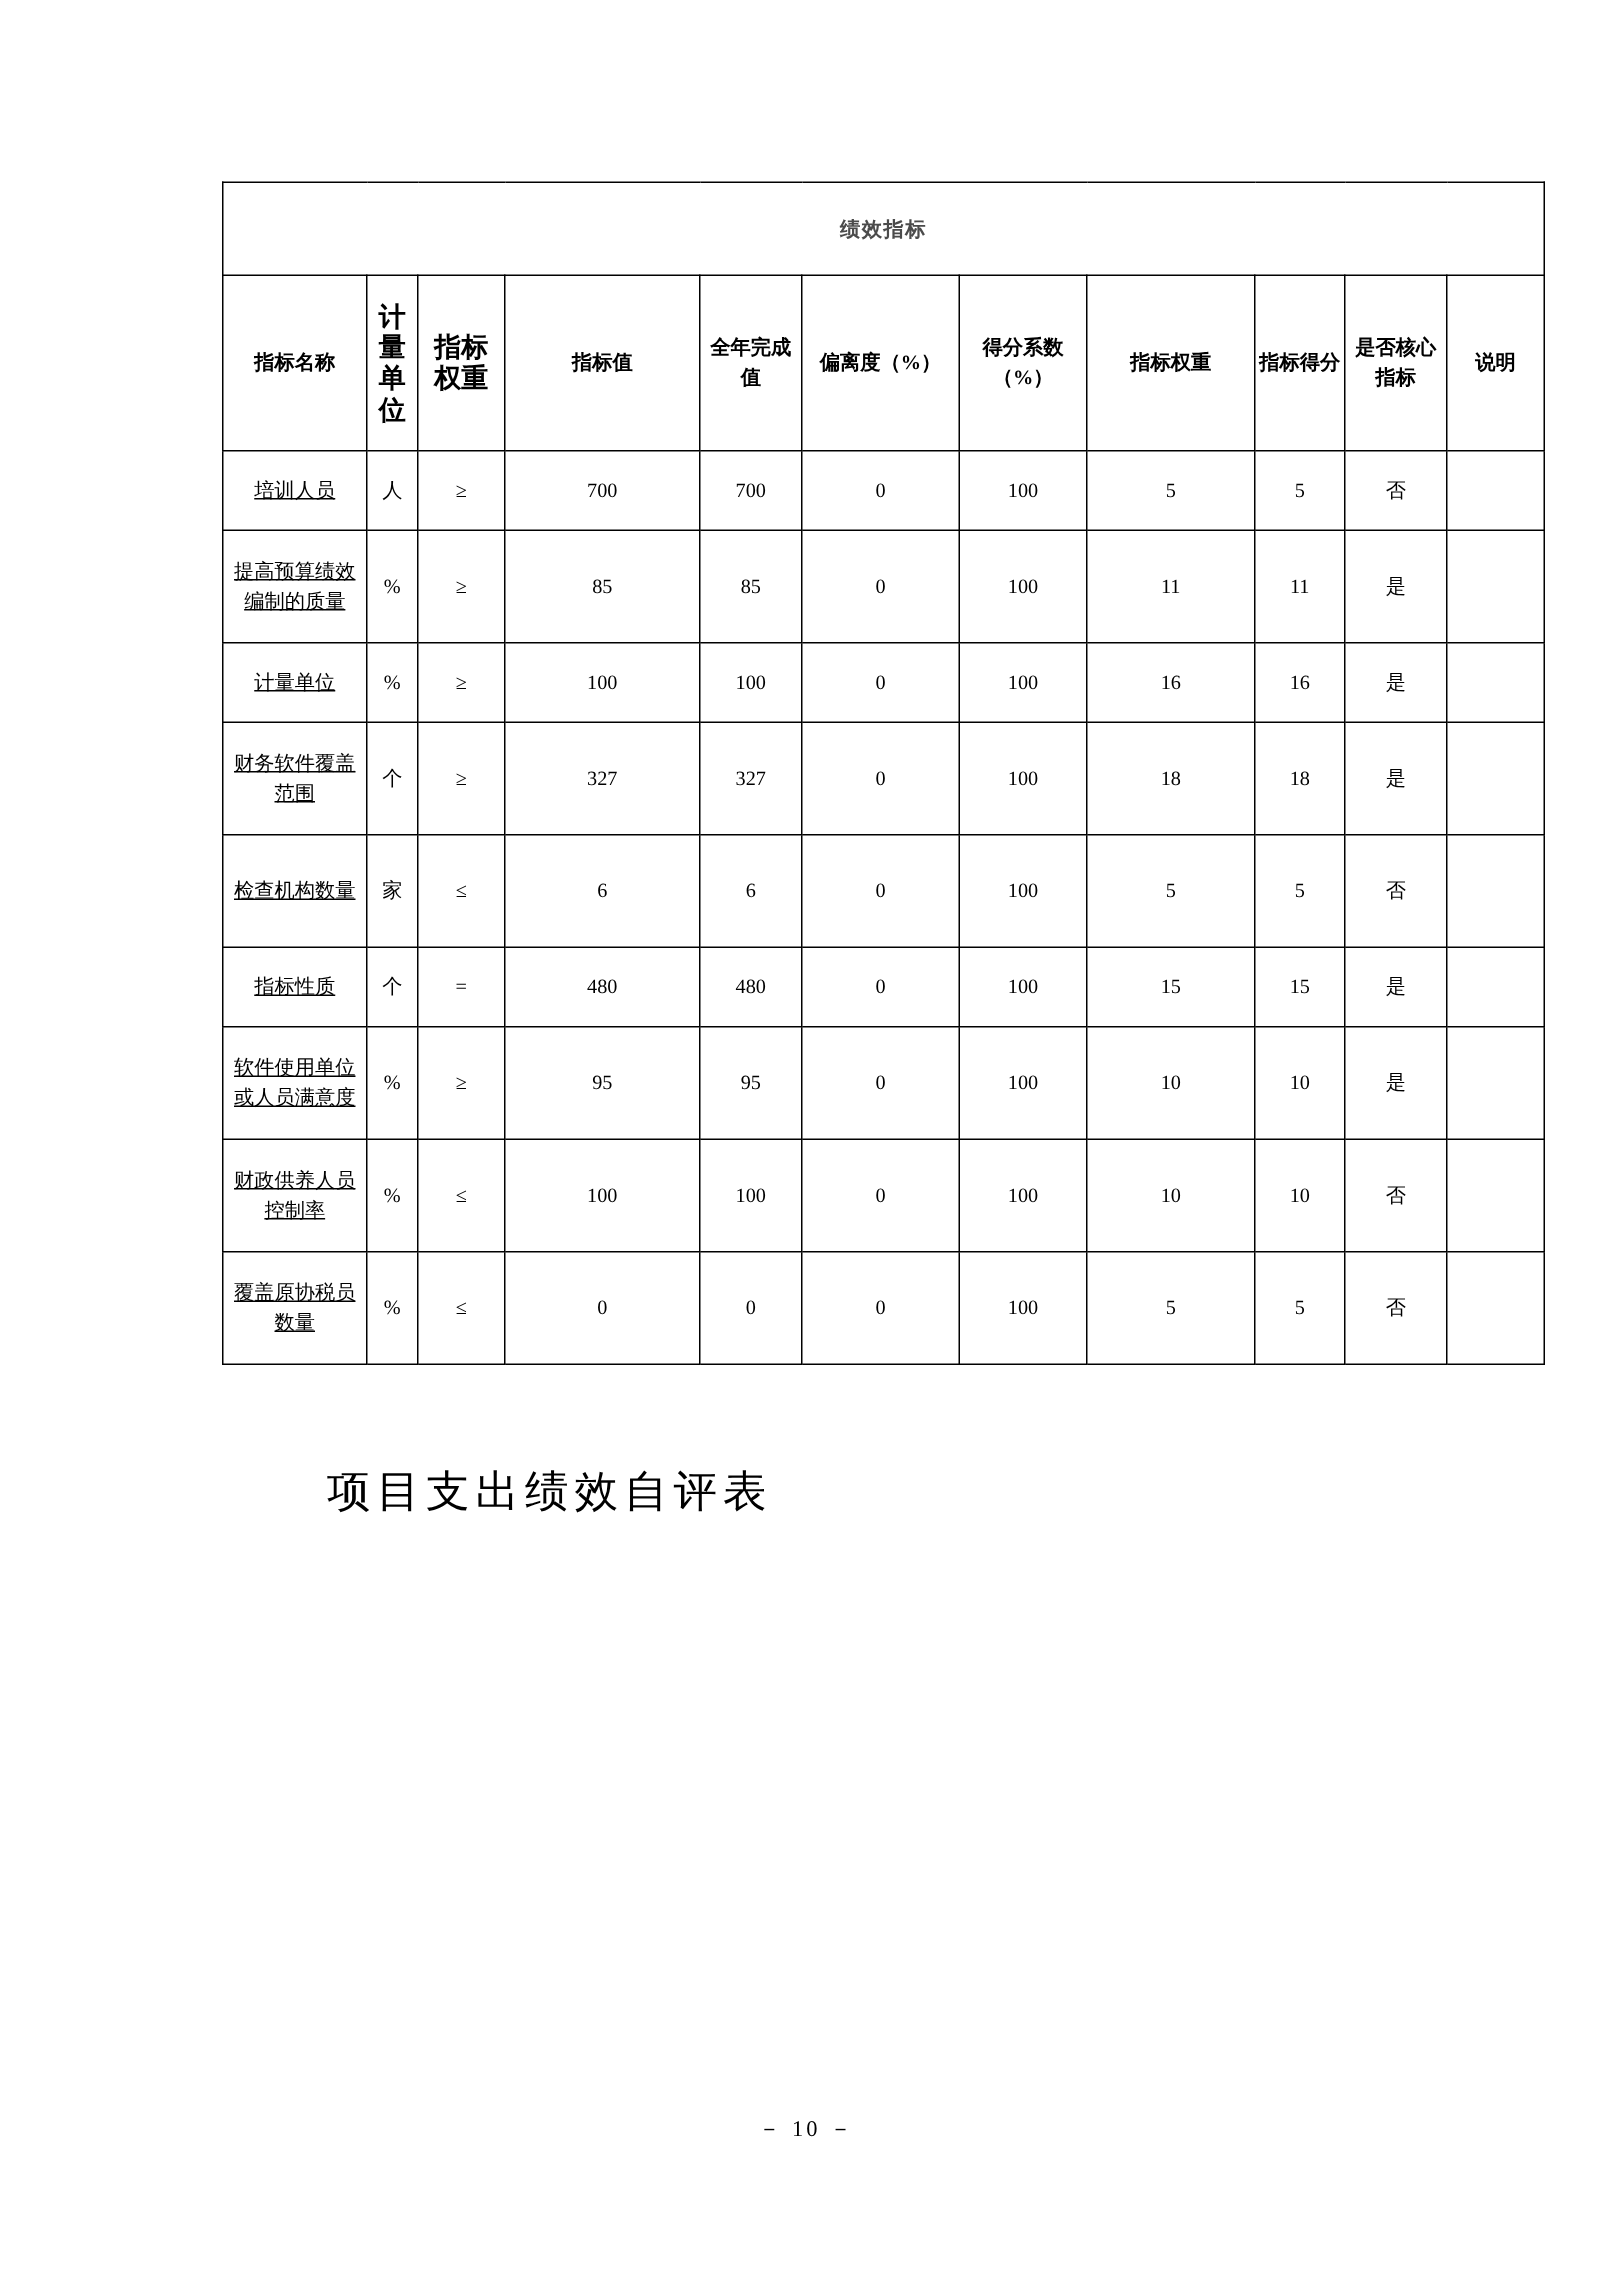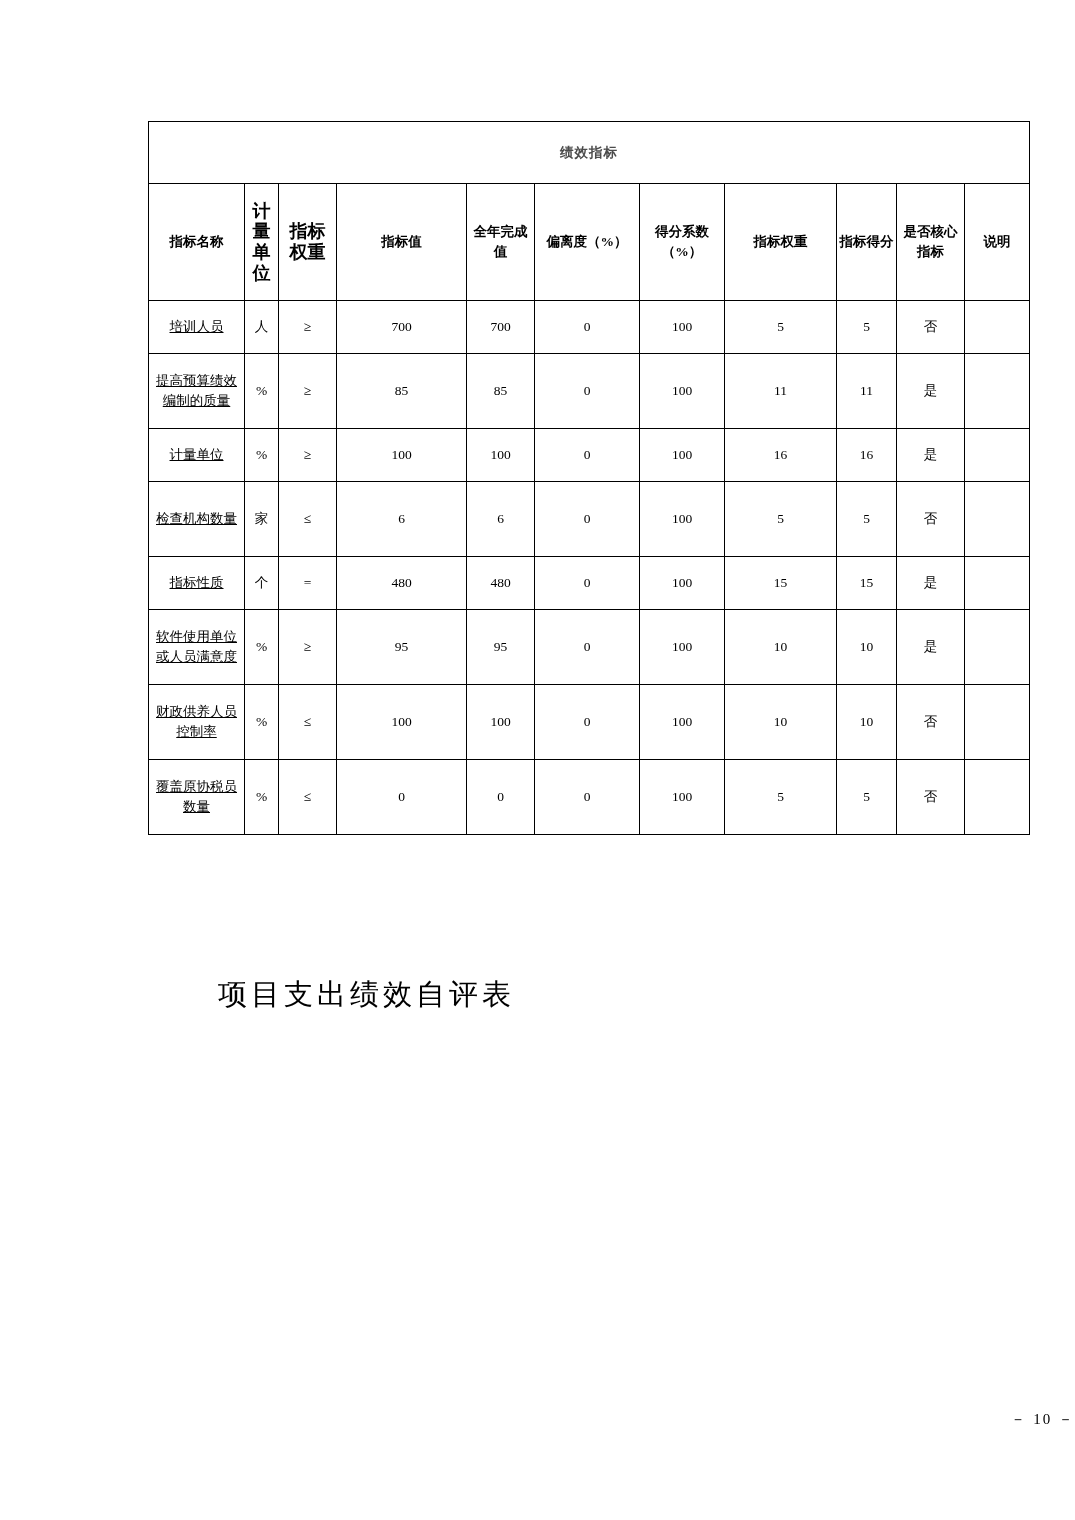--- a/index.html
+++ b/index.html
@@ -85,21 +85,21 @@
     letter-spacing: 4px;
     font-family: Liberation Serif, serif;
     font-weight: normal;
     color: #000;
   }
   .footer {
     position: absolute;
     left: 0;
     top: 1410px;
     width: 1075px;
-    text-align: right;
+    text-align: center;
     font-size: 15px;
     letter-spacing: 2px;
     color: #000;
   }
   
   col.c0 { width: 96px; }
   col.c1 { width: 34px; }
   col.c2 { width: 58px; }
   col.c3 { width: 130px; }
   col.c4 { width: 68px; }
@@ -183,20 +183,33 @@
           <td>100</td>
           <td>100</td>
           <td>0</td>
           <td>100</td>
           <td>16</td>
           <td>16</td>
           <td>是</td>
           <td></td>
         </tr>
 
+        <tr class="row tall">
+          <td class="name-cell">财务软件覆盖范围</td>
+          <td class="unit-cell">个</td>
+          <td class="prop-cell sym">≥</td>
+          <td>327</td>
+          <td>327</td>
+          <td>0</td>
+          <td>100</td>
+          <td>18</td>
+          <td>18</td>
+          <td>是</td>
+          <td></td>
+        </tr>
 
 
         <tr class="row tall">
           <td class="name-cell">检查机构数量</td>
           <td class="unit-cell">家</td>
           <td class="prop-cell sym">≤</td>
           <td>6</td>
           <td>6</td>
           <td>0</td>
           <td>100</td>

